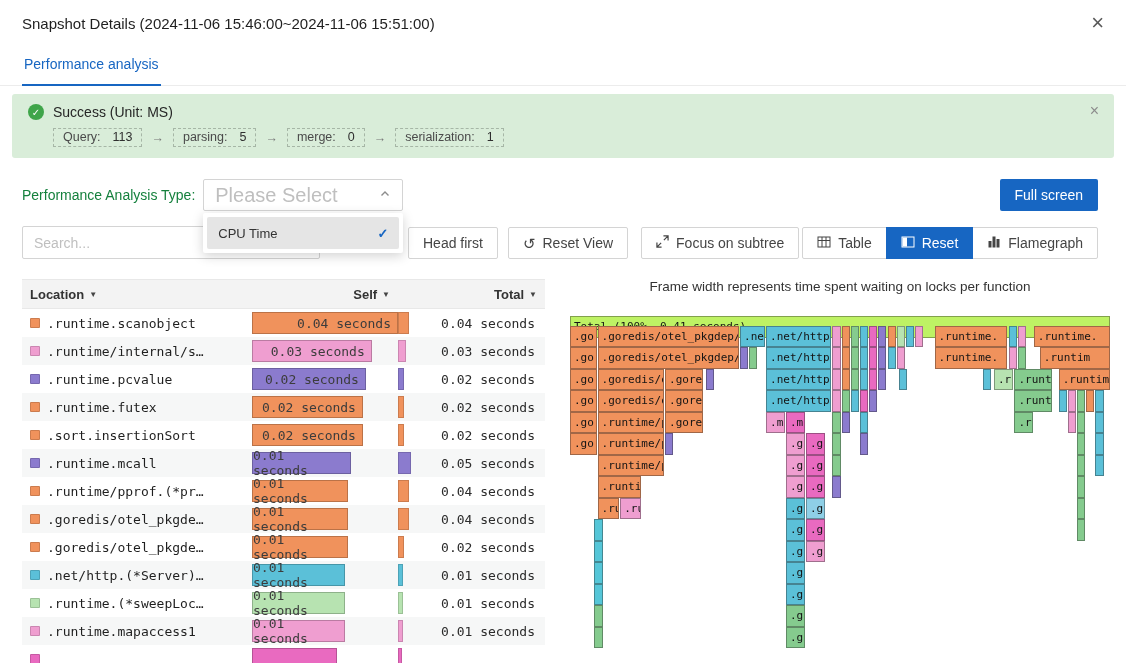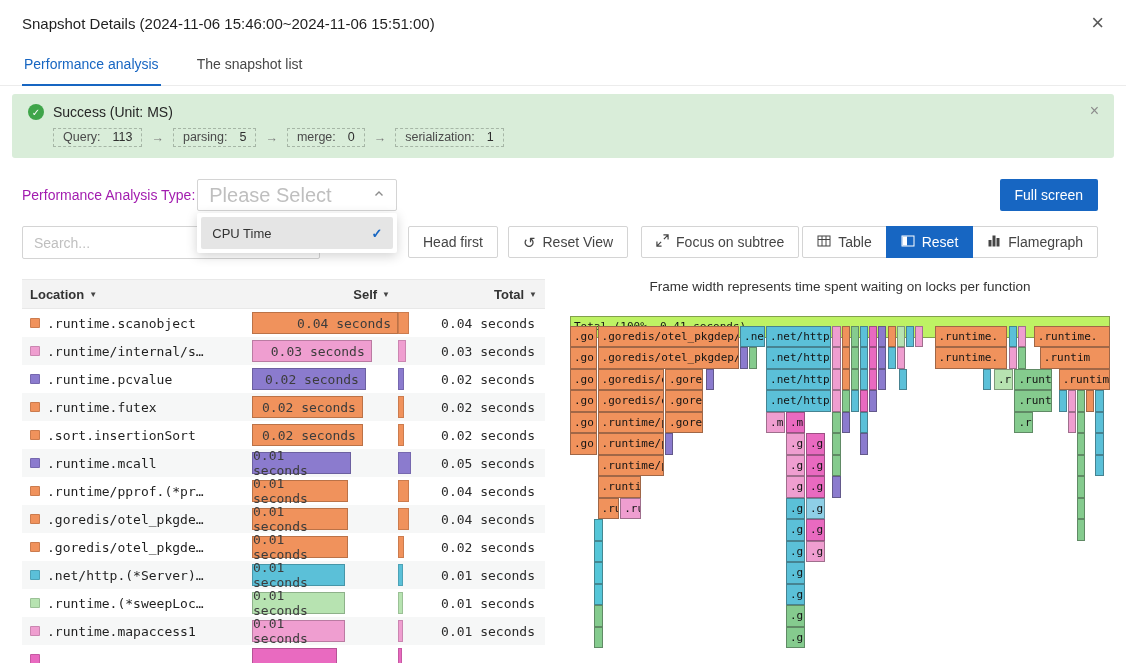--- a/index.html
+++ b/index.html
@@ -20,34 +20,34 @@
   .banner-line1 { display:flex; align-items:center; gap:9px; font-size:14px; color:#262626; }
   .check-circle { width:16px; height:16px; border-radius:50%; background:#3fa54a; color:#fff; font-size:10px;
     display:flex; align-items:center; justify-content:center; flex:none; }
   .banner-line2 { margin:8px 0 0 25px; display:flex; align-items:center; font-size:12.5px; color:#4a4a4a; }
   .step-box { border:1px dashed #a6b6a6; padding:1px 9px 2px; display:inline-flex; gap:12px; }
   .step-value { color:#2f2f2f; }
   .step-arrow { margin:0 9px; color:#777; }
   .banner-close { position:absolute; right:15px; top:8px; font-size:16px; color:#8c8c8c; cursor:pointer; }
   
   .controls1 { margin-top:21px; padding:0 28px 0 22px; display:flex; align-items:center; }
-  .type-label { font-size:14px; color:#a21caf; margin-right:2px; }
+  .type-label { font-size:14px; color:#15803d; margin-right:8px; }
   .select-wrap { position:relative; }
   .select { width:200px; height:32px; border:1px solid #d4d4d4; border-radius:2px; background:#fff;
     display:flex; align-items:center; justify-content:space-between; padding:0 11px; cursor:pointer; }
   .placeholder { color:#bfbfbf; font-size:20px; }
   .dropdown { position:absolute; top:34px; left:0; width:200px; background:#fff; border-radius:2px;
     box-shadow:0 3px 12px rgba(0,0,0,0.18); padding:4px; z-index:30; }
   .option { height:32px; display:flex; align-items:center; justify-content:space-between; padding:0 11px;
     background:#e5e5e5; border-radius:2px; font-size:13px; color:#333; cursor:pointer; }
   .opt-check { color:#1766c2; font-weight:bold; font-size:13px; }
   .fullscreen { margin-left:auto; height:32px; padding:0 15px; background:#1766c2; color:#fff; border:none;
     border-radius:2px; font-size:14px; cursor:pointer; }
   
-  .controls2 { margin-top:15px; padding:0 28px 0 22px; display:flex; align-items:flex-start; }
+  .controls2 { margin-top:15px; padding:0 28px 0 22px; display:flex; align-items:flex-end; }
   .search { width:298px; height:33px; border:1px solid #d4d4d4; border-radius:2px; padding:0 11px;
     font-size:14px; color:#333; outline:none; }
   .search::placeholder { color:#bfbfbf; }
   .btn { height:32px; padding:0 14px; background:#fff; border:1px solid #d4d4d4; border-radius:2px;
     font-size:14px; color:#454545; display:inline-flex; align-items:center; gap:7px; cursor:pointer; }
   .btn .glyph { font-size:15px; line-height:1; }
   .head-first { margin-left:88px; }
   .reset-view { margin-left:10px; }
   .focus-subtree { margin-left:13px; }
   .btn-group { margin-left:auto; display:flex; }
@@ -90,21 +90,20 @@
 
 <div class="modal">
 
   <div class="modal-header">
     <div class="modal-title">Snapshot Details (2024-11-06 15:46:00~2024-11-06 15:51:00)</div>
     <div class="modal-close">×</div>
   </div>
 
   <div class="tabs">
     <div class="tab active">Performance analysis</div>
-    <div class="tab">The snapshot list</div>
   </div>
 
   <div class="banner">
     <div class="banner-line1">
       <span class="check-circle">✓</span>
       <span>Success (Unit: MS)</span>
     </div>
     <div class="banner-line2">
         <span class="step-box">
           <span class="step-label">Query:</span>

